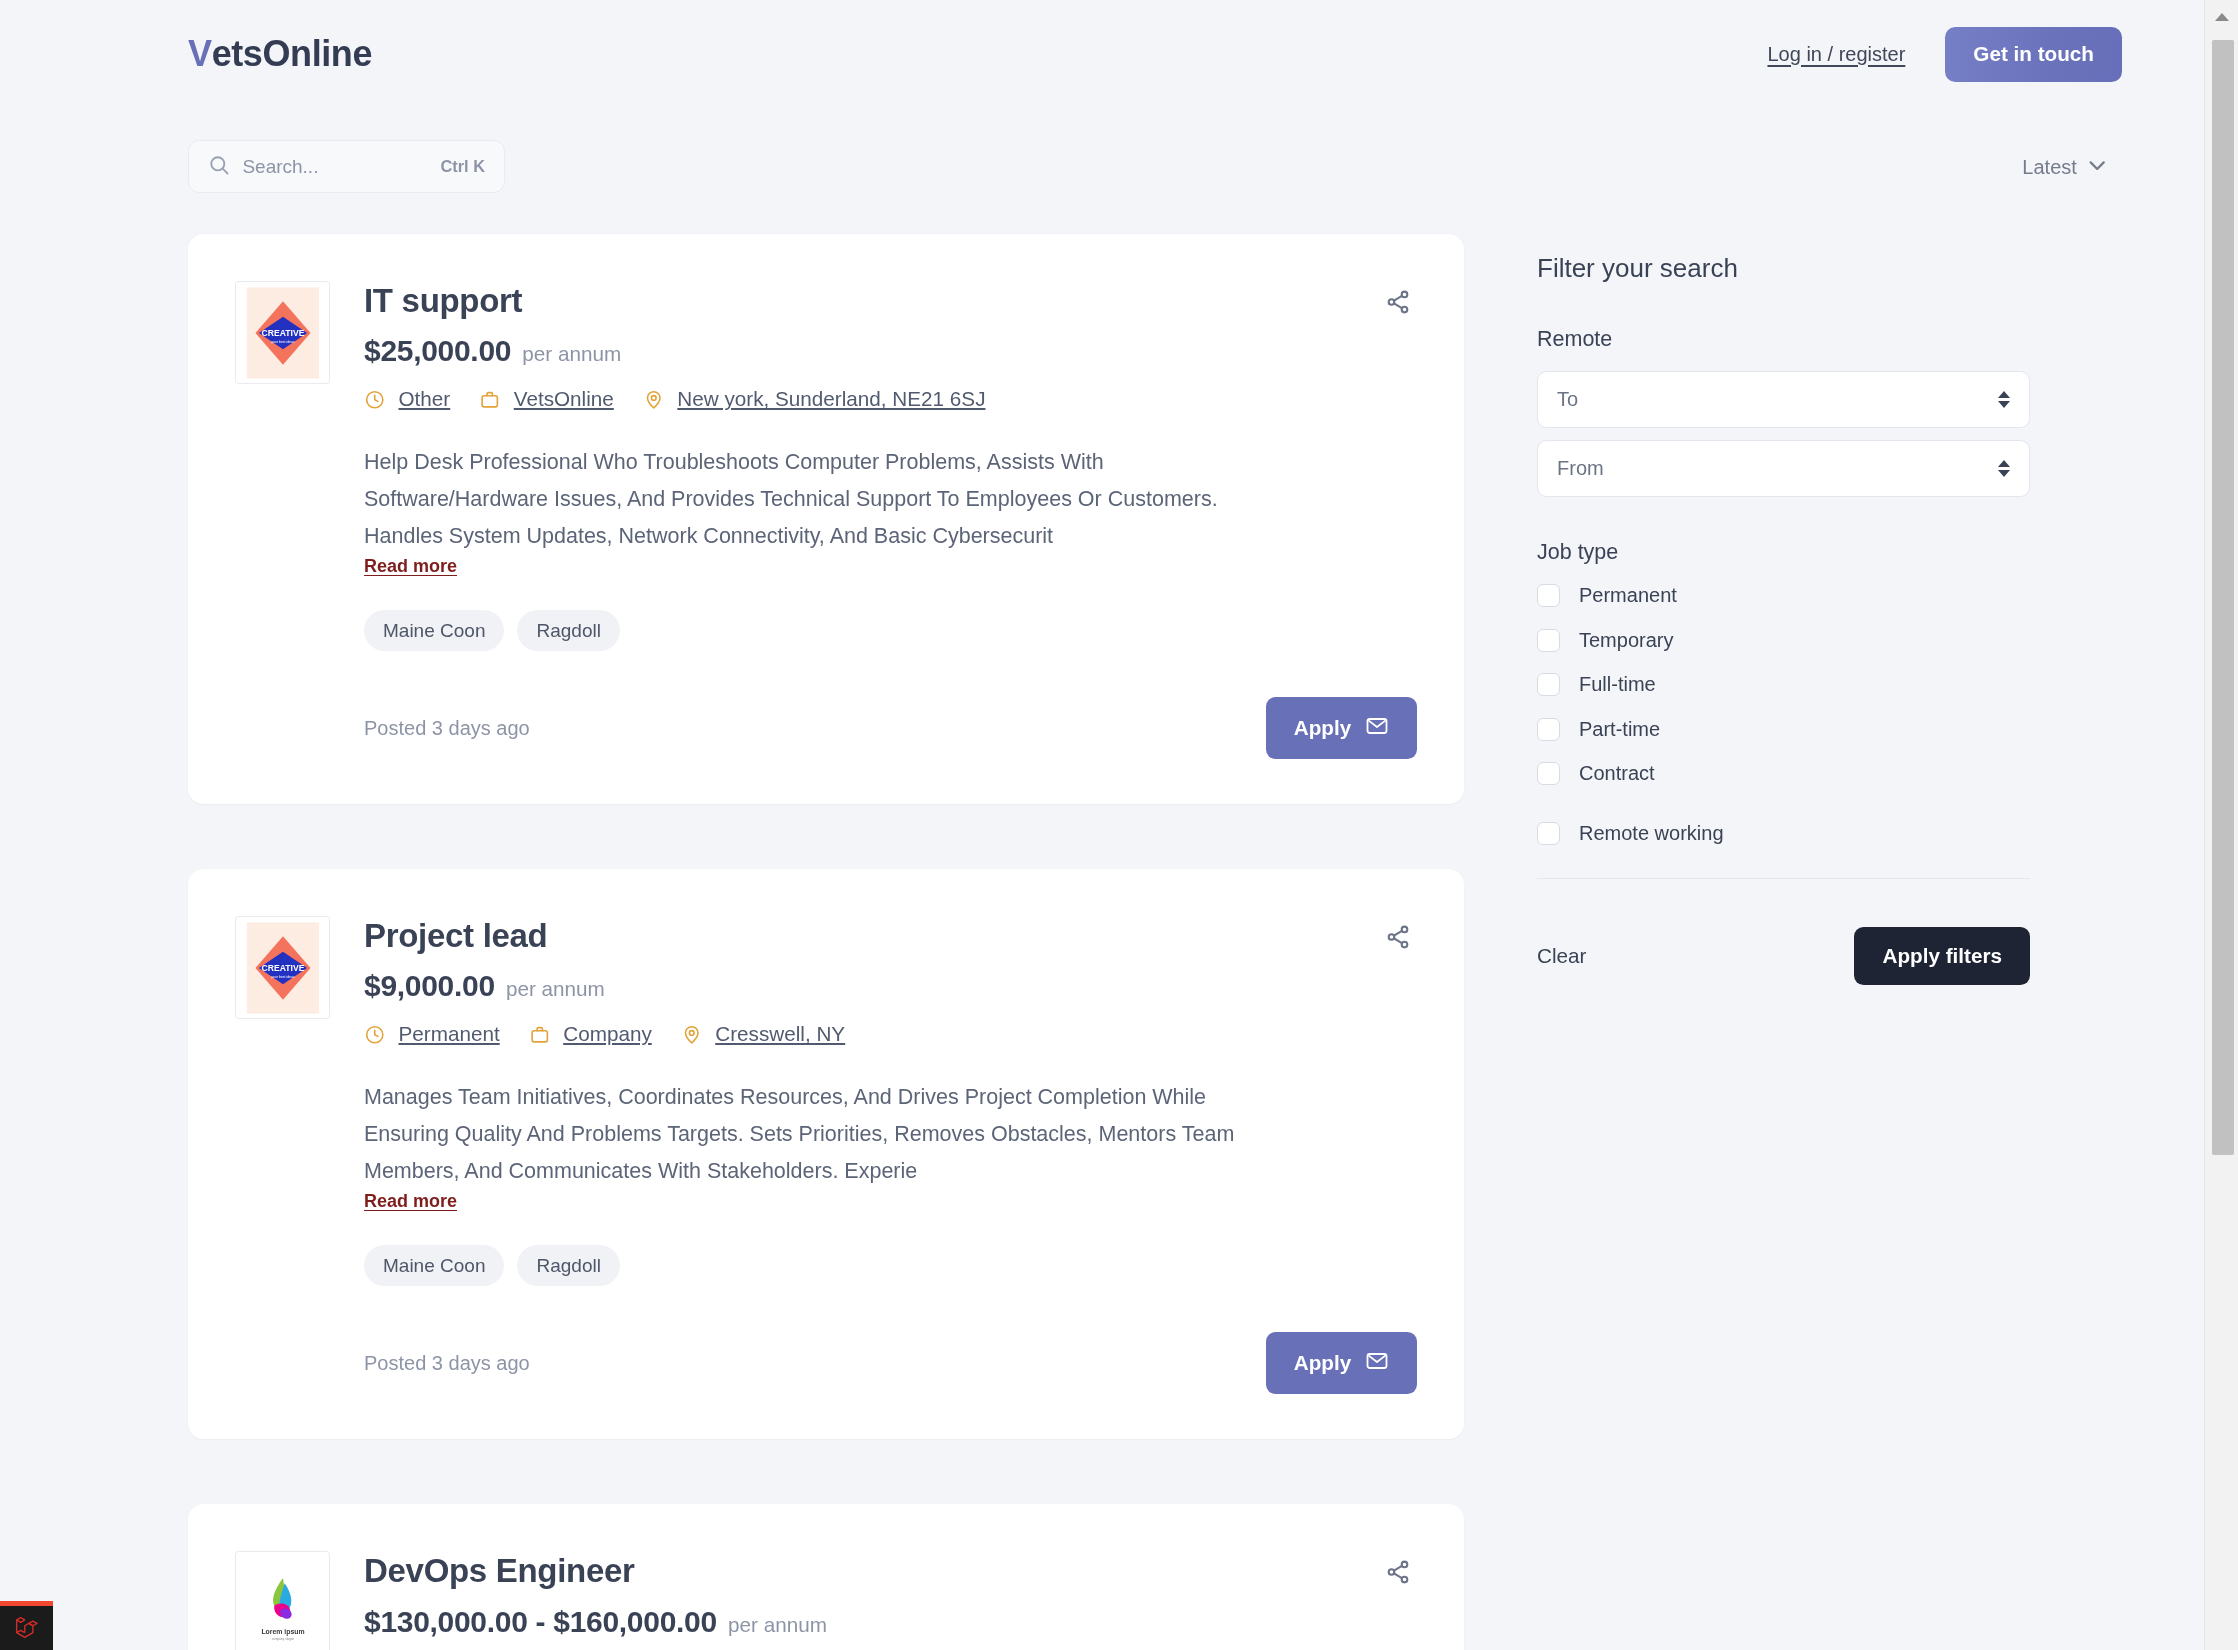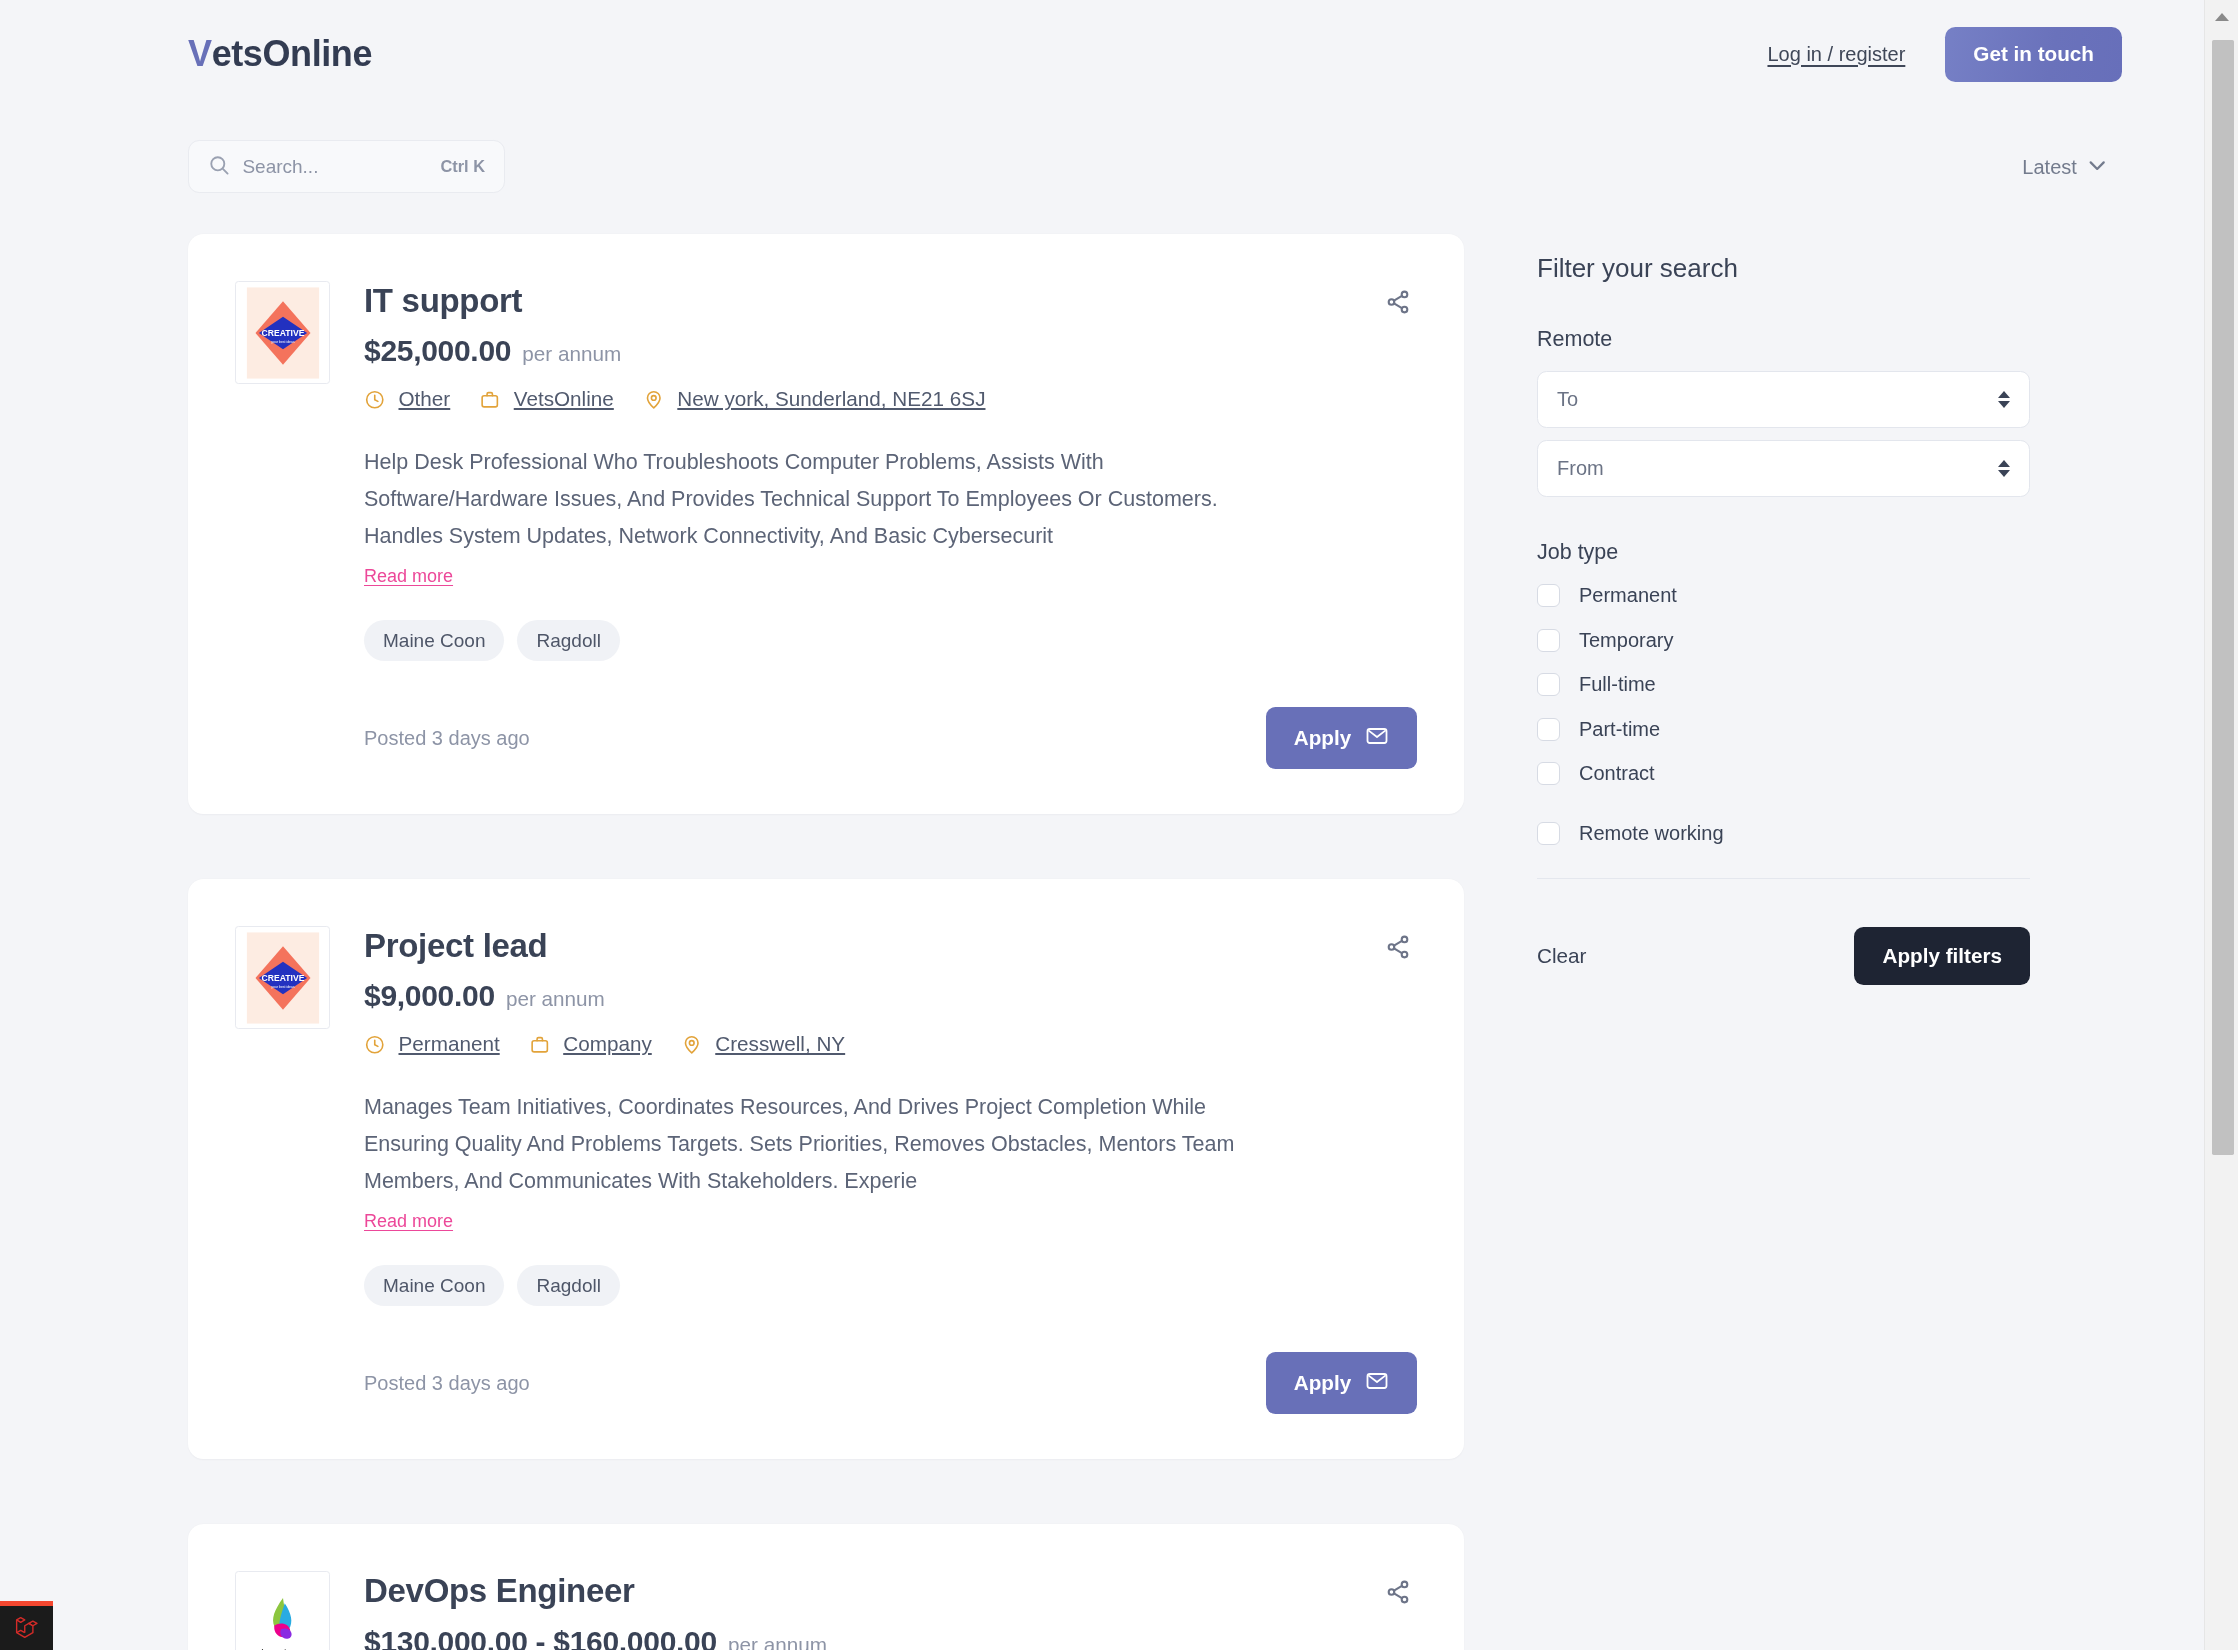--- a/index.html
+++ b/index.html
@@ -227,24 +227,24 @@
 
   .job-desc {
     margin-top: 33px;
     font-size: 21.5px;
     line-height: 1.72;
     color: #5c6477;
     max-width: 912px;
   }
   .read-more {
     display: inline-block;
-    margin-top: 11px;
+    margin-top: 1px;
     font-size: 18px;
-    font-weight: 400;
-    color: #ec4899;
+    font-weight: 700;
+    color: #7f1d1d;
     text-decoration: underline;
     text-underline-offset: 3.4px;
     cursor: pointer;
   }
 
   .tags {
     margin-top: 33px;
     display: flex;
     gap: 13px;
     flex-wrap: wrap;

